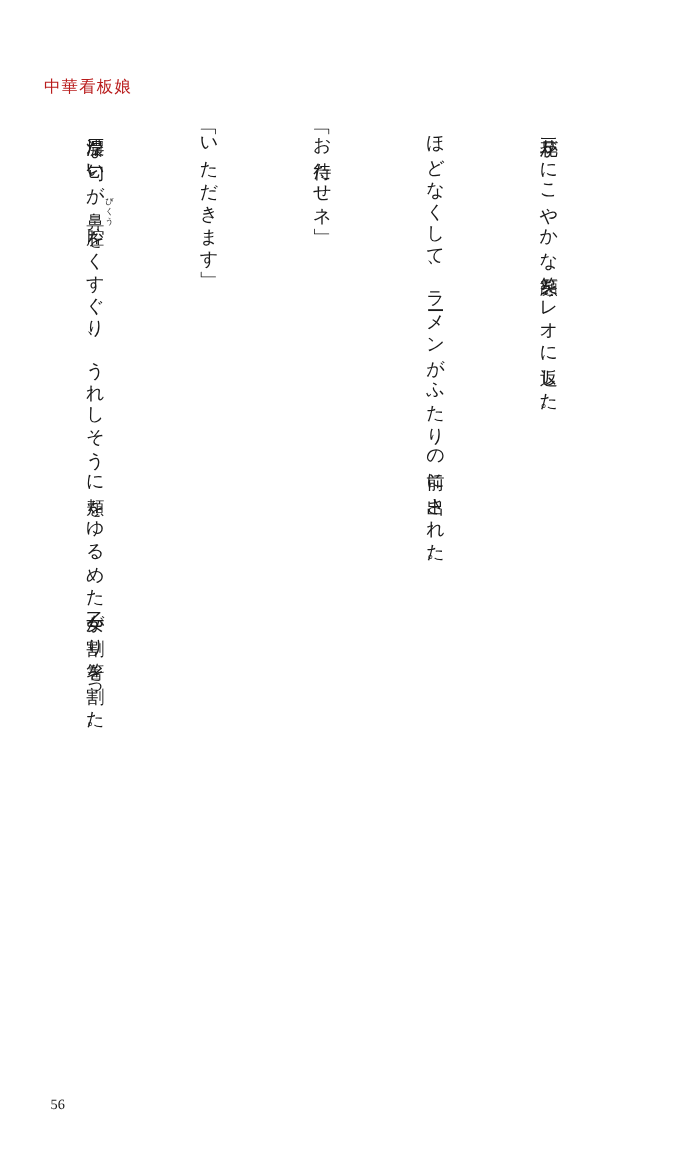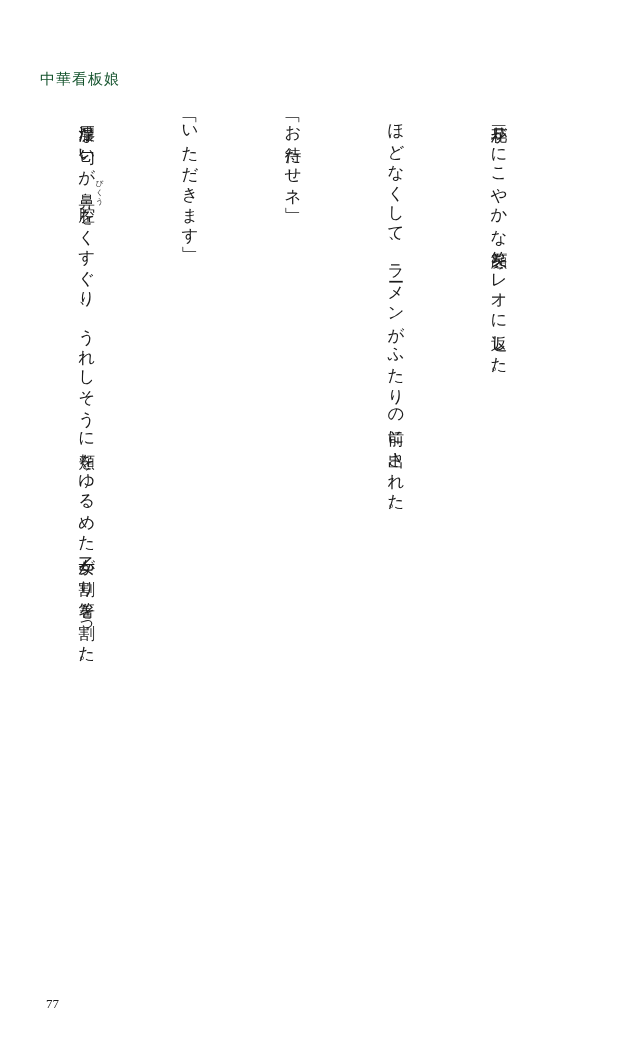--- a/index.html
+++ b/index.html
@@ -22,21 +22,21 @@
     box-sizing: border-box;
   }
 
   
   .running-header {
     position: absolute;
     top: 70px;
     left: 40px;
     font-size: 15px;
     letter-spacing: 1px;
-    color: #14532d;
+    color: #b91c1c;
     writing-mode: horizontal-tb;
     white-space: nowrap;
   }
 
   
   .body-text {
     position: absolute;
     top: 112px;
     right: 42px;
     height: 800px;
@@ -101,15 +101,15 @@
     
     
     
     
     
     
     
     
   </div>
 
-  <div class="page-number">77</div>
+  <div class="page-number">56</div>
 
 </div>
 
 </body></html>

